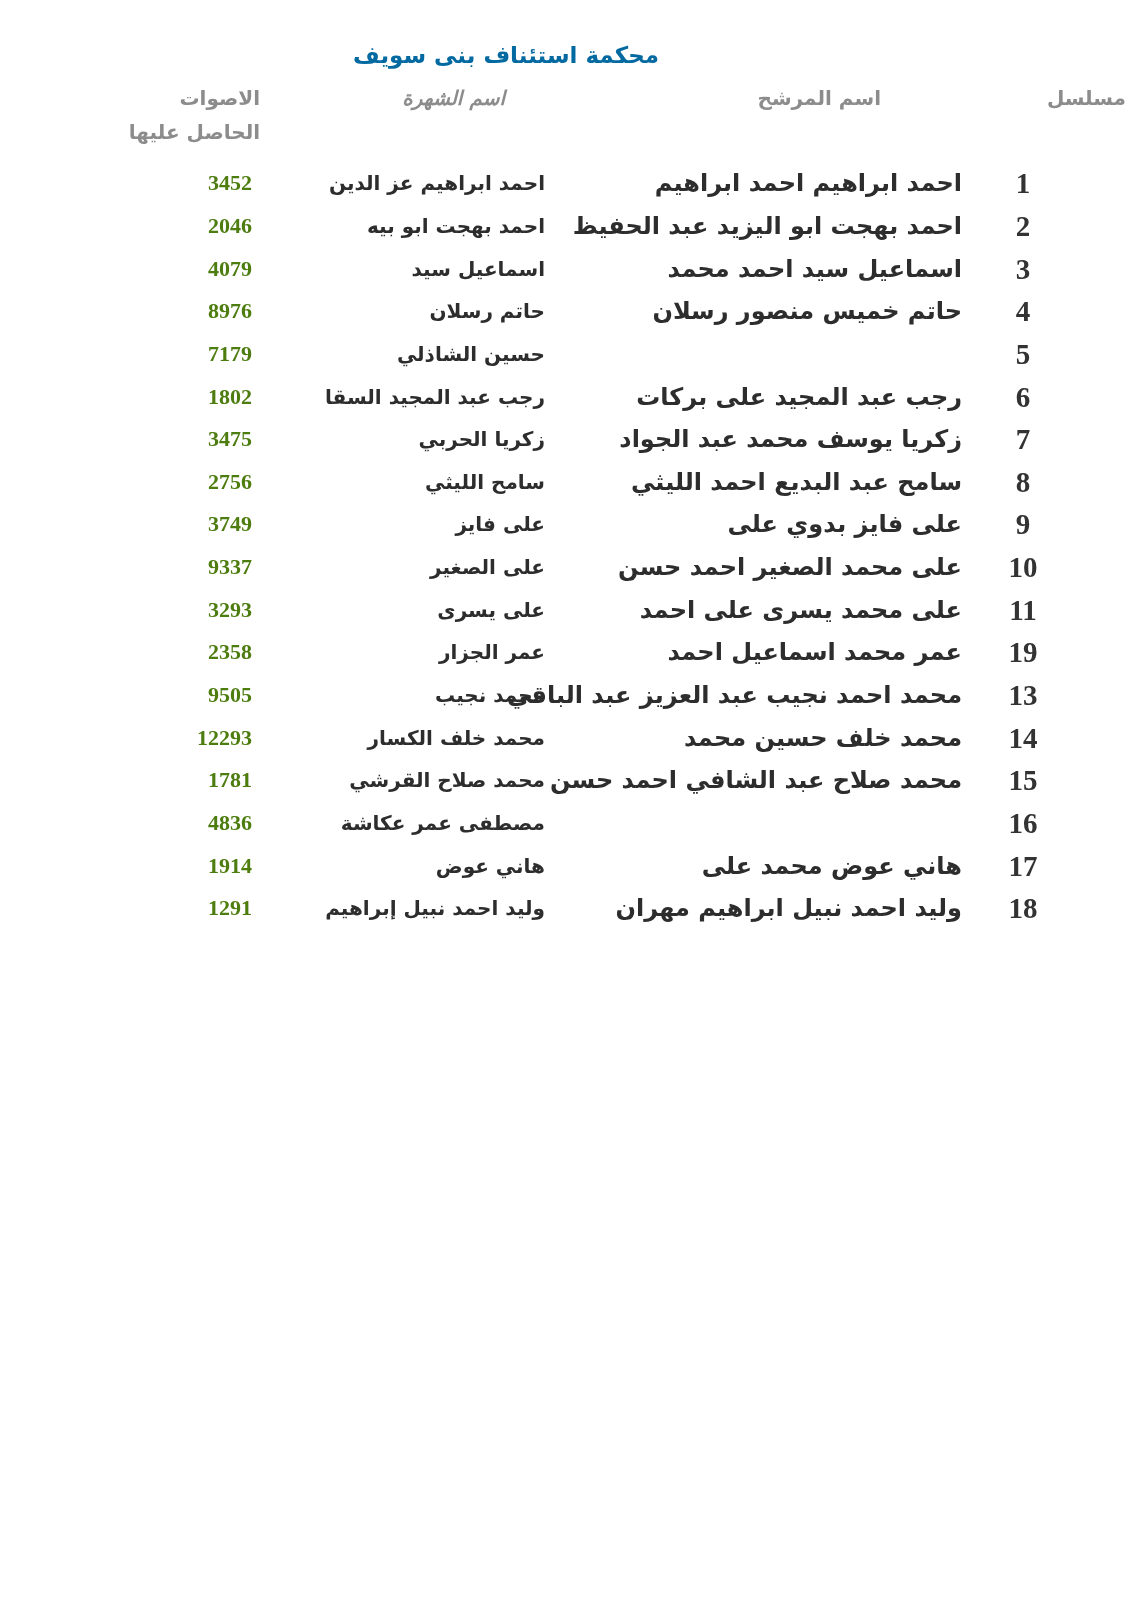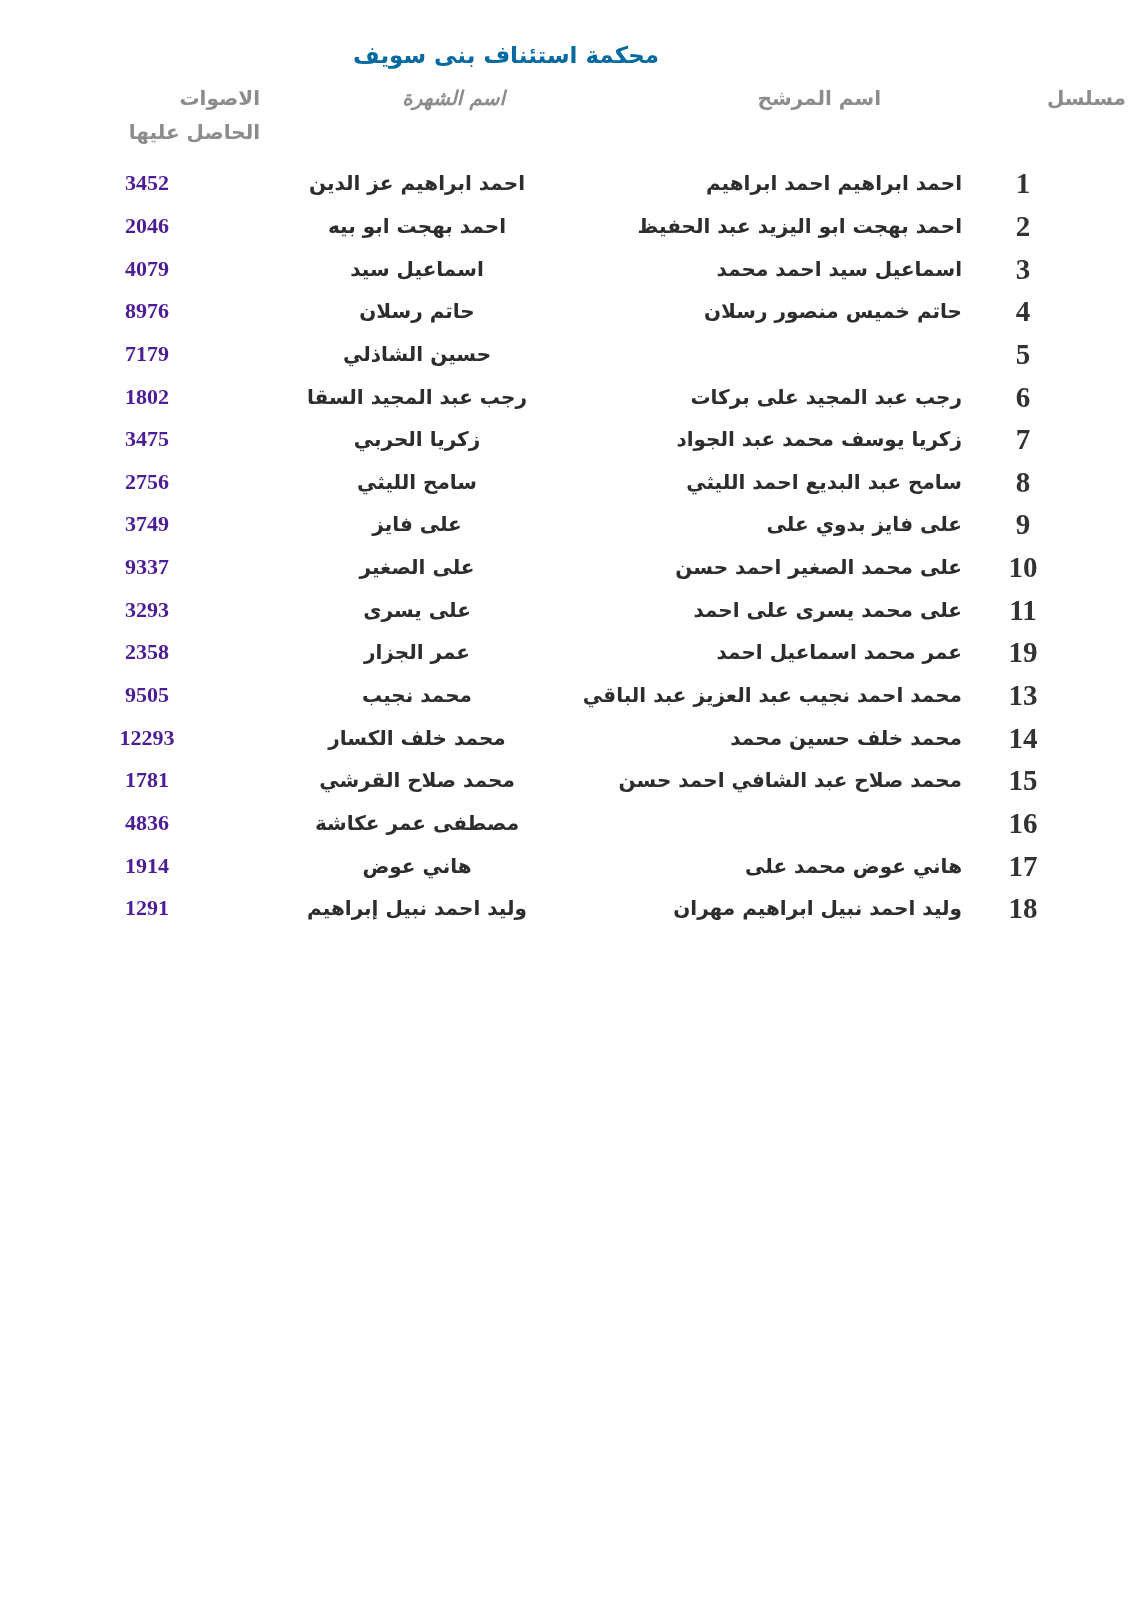--- a/index.html
+++ b/index.html
@@ -23,31 +23,31 @@
   .h-votes1 { top:86px;  left:40px;  width:220px; }
   .h-votes2 { top:120px; left:40px;  width:220px; }
   .h-nick   { top:86px;  left:295px; width:210px;font-style:italic; }
   .h-cand   { top:86px;  left:671px; width:210px; }
   .h-serial { top:86px;  left:916px; width:210px; }
 
   .rows { position:absolute; top:162px; left:0; width:1131px; }
   .row  { position:relative; height:42.65px; }
   .row > div { position:absolute; top:50%; transform:translateY(-50%); white-space:nowrap; }
   .c-votes {
-    left:42px; width:210px; text-align:center;
+    left:42px; width:210px; text-align:right;
     font-family:"Liberation Serif", serif;
-    font-size:22px; font-weight:bold; color:#4c1d95;
+    font-size:22px; font-weight:bold; color:#4d7c0f;
   }
   .c-nick {
-    left:282px; width:270px; text-align:center; direction:rtl;
+    left:275px; width:270px; direction:rtl;
     font-size:20px; font-weight:bold; color:#2d2d2d;
   }
   .c-cand {
     left:532px; width:430px; text-align:right; direction:rtl;
-    font-size:20px; font-weight:bold; color:#2d2d2d;
+    font-size:24px; font-weight:bold; color:#2d2d2d;
   }
   .c-serial {
     left:977px; width:92px; text-align:center;
     font-family:"Liberation Serif", serif;
     font-size:29px; font-weight:bold; color:#333333;
   }
 </style>
 </head>
 <body>
 

